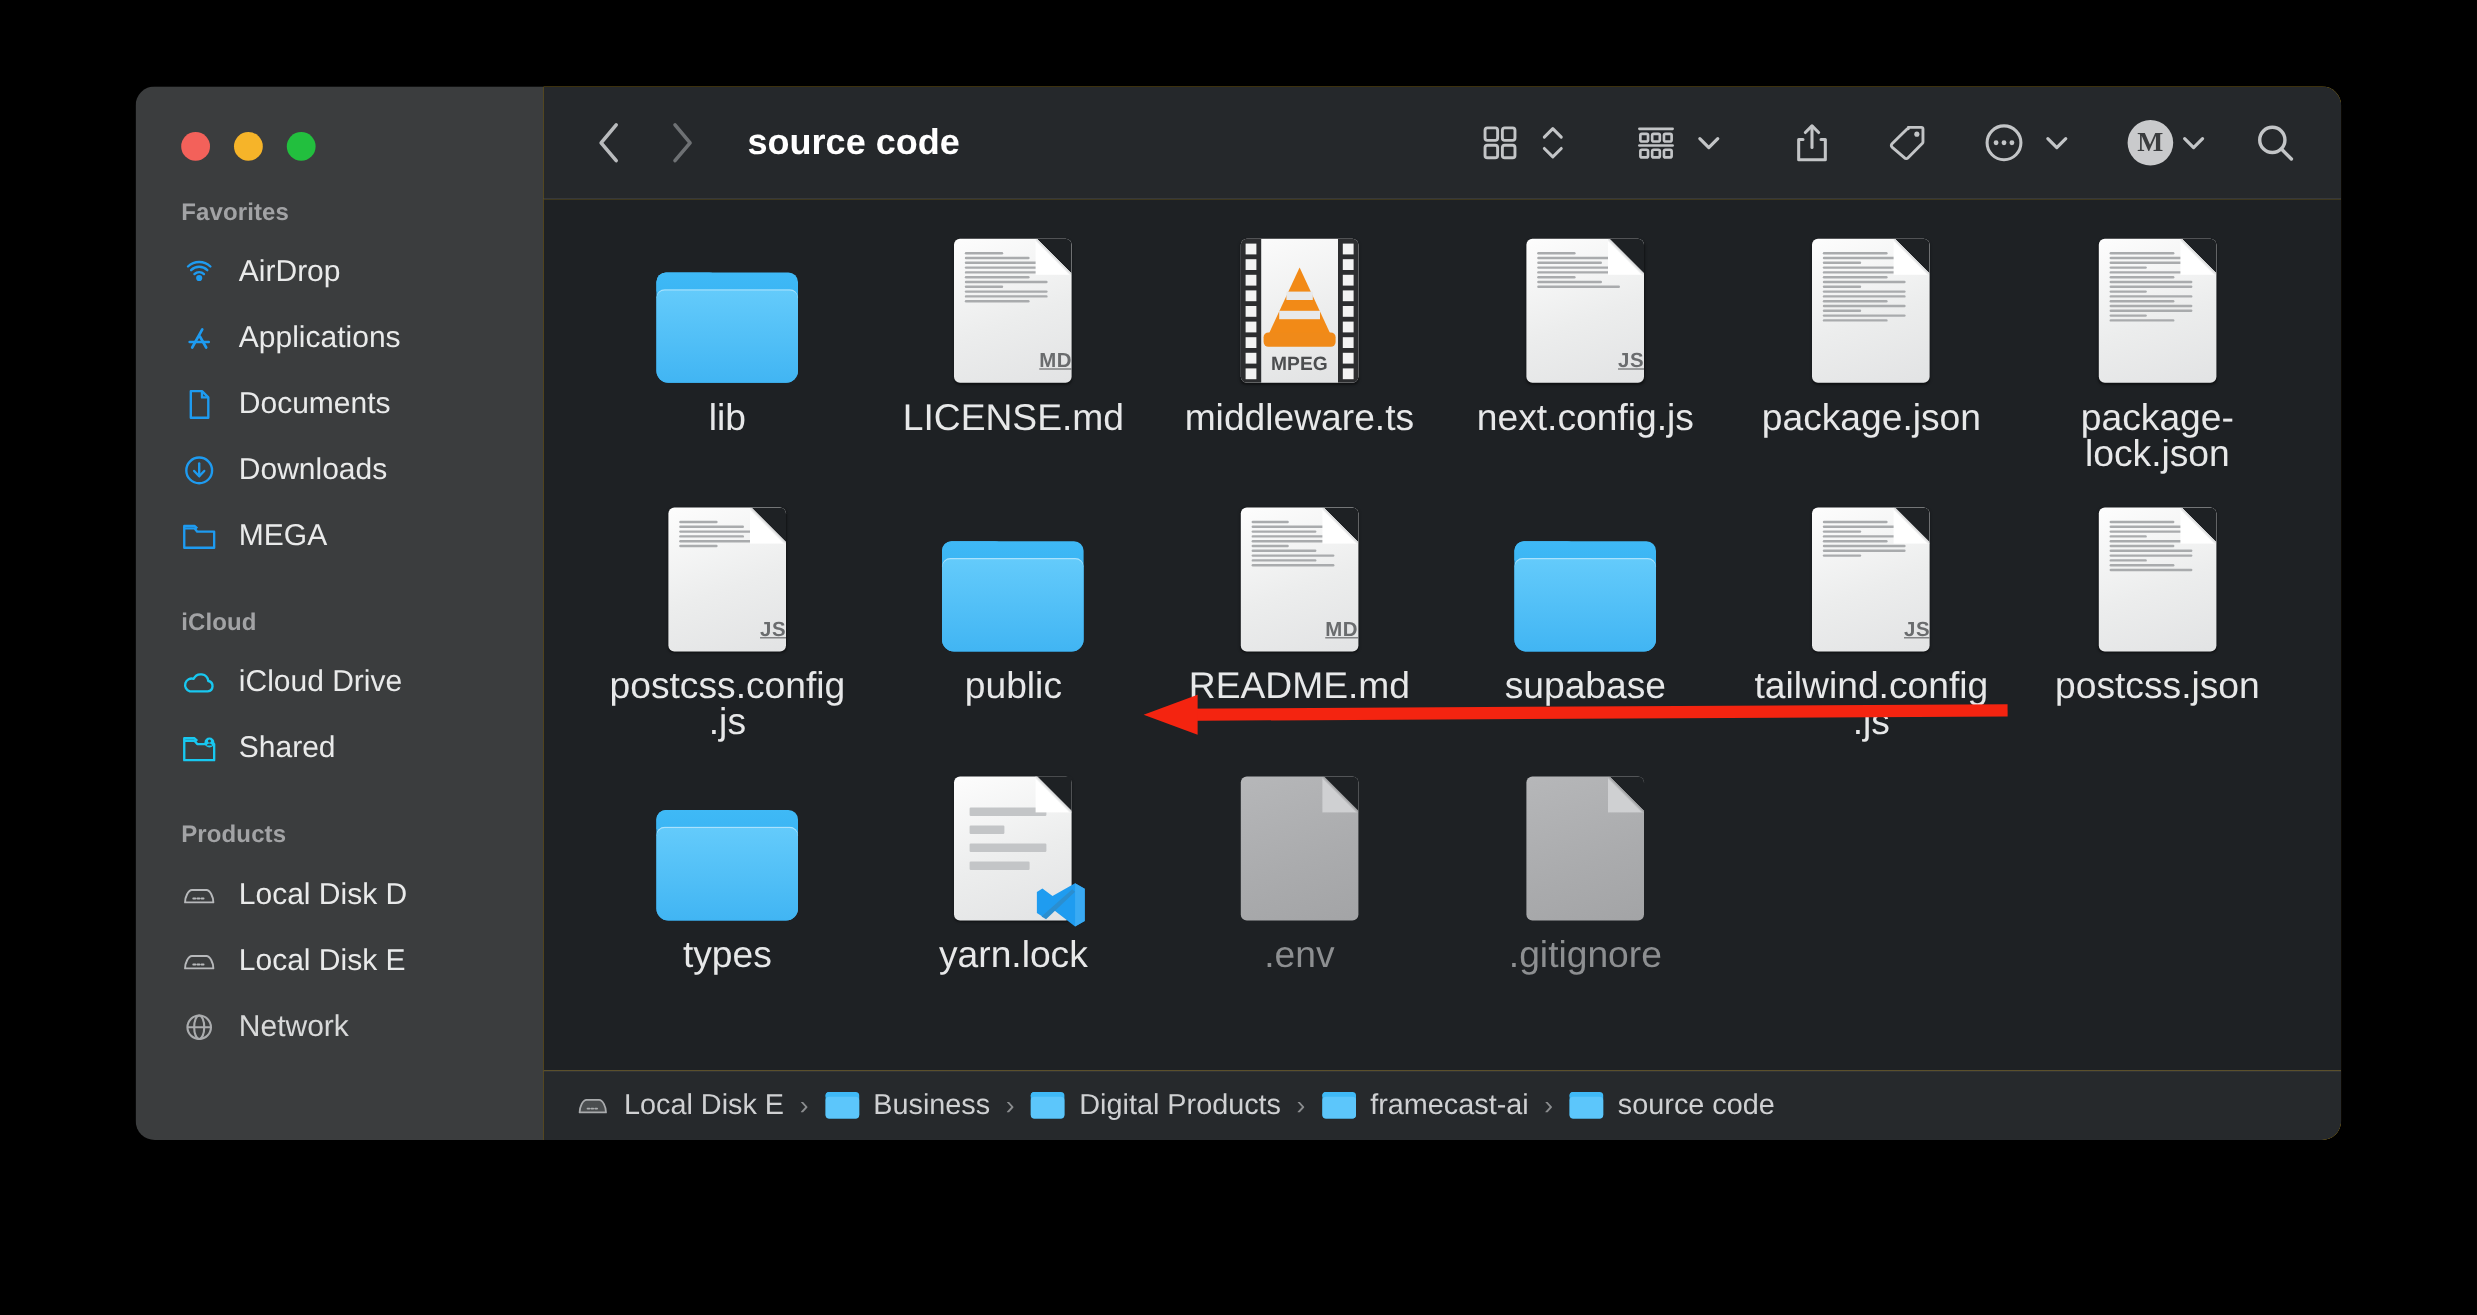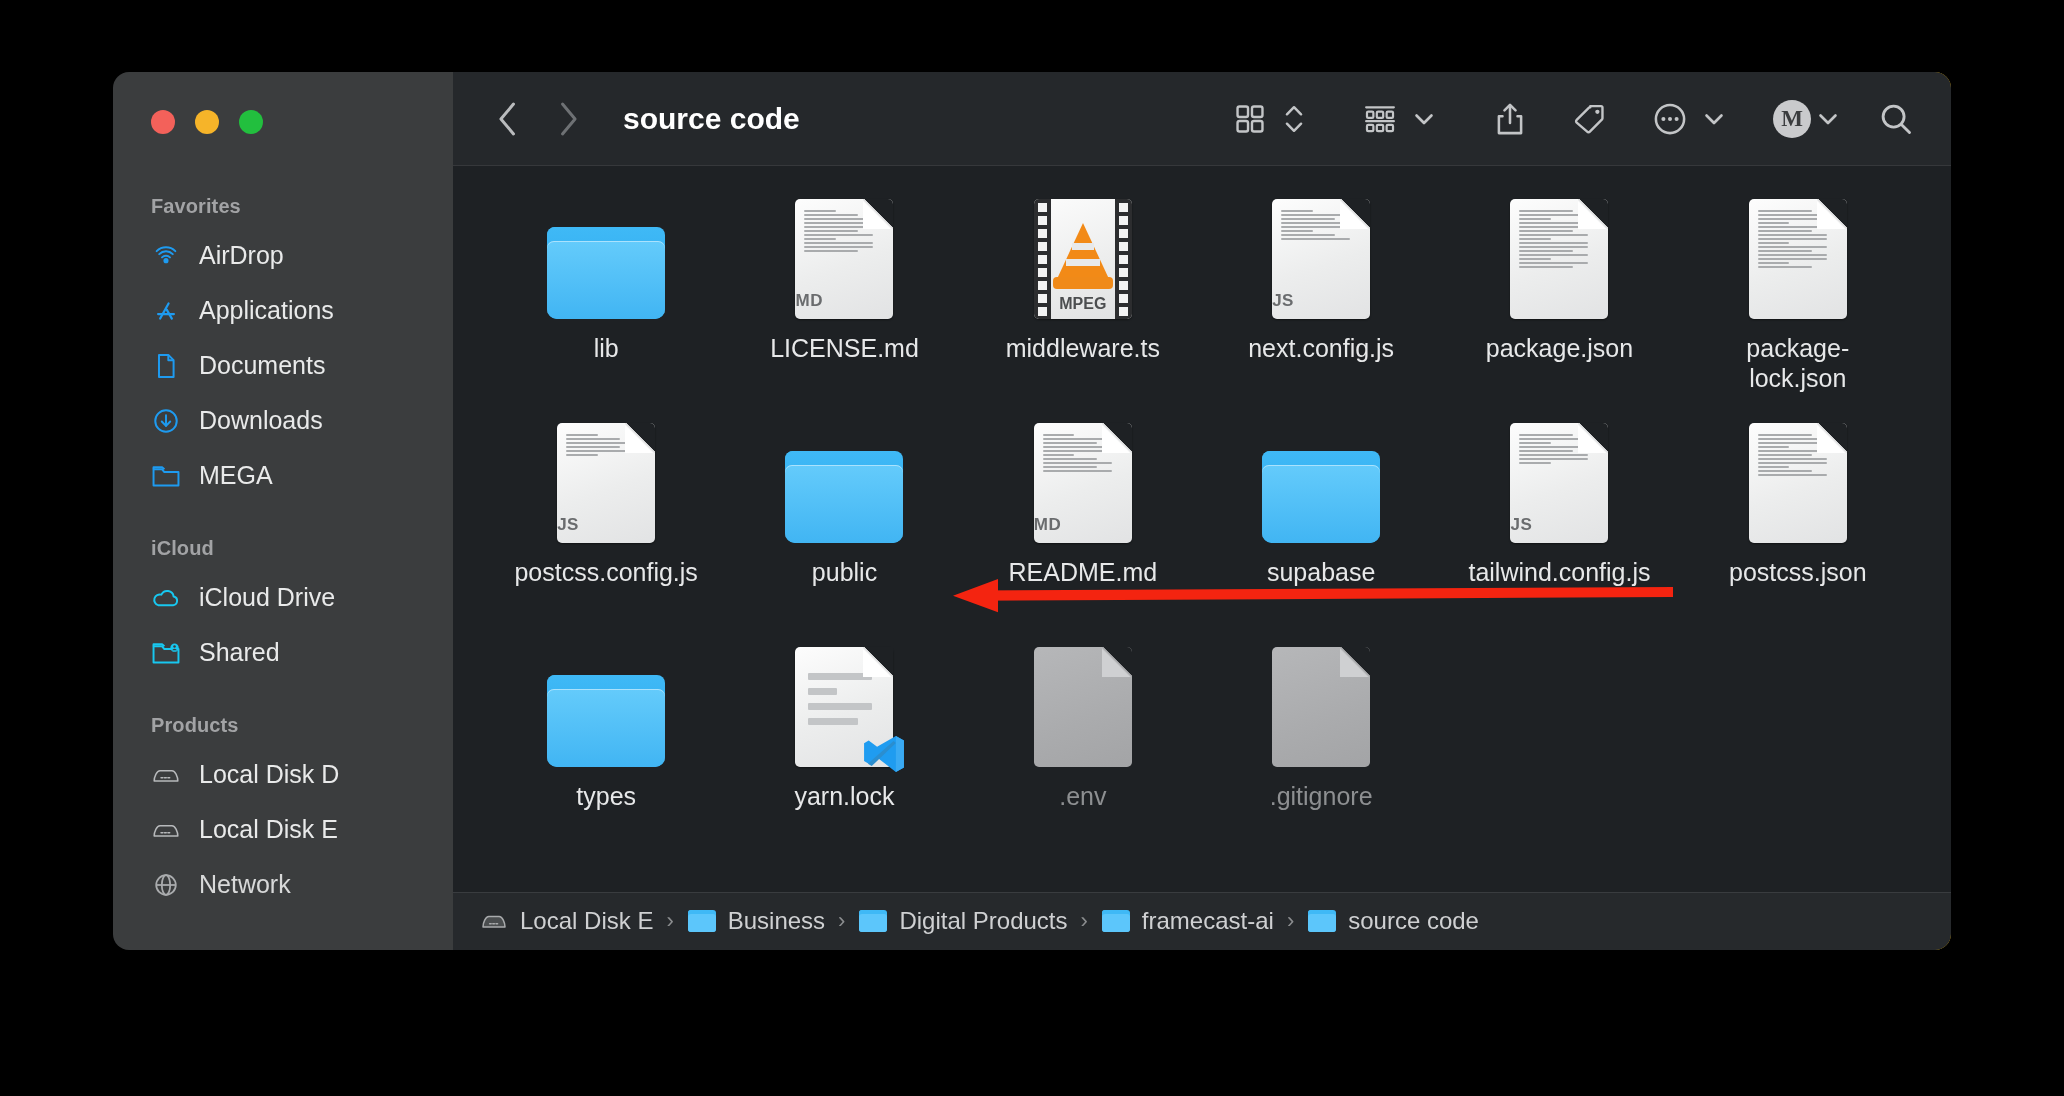--- a/index.html
+++ b/index.html
@@ -47,21 +47,21 @@
 
   .sb-section {
     color: #a2a3a5;
     font-size: 20px;
     font-weight: 700;
     padding: 0 0 0 38px;
     margin-top: 34px;
     margin-bottom: 10px;
     letter-spacing: 0.1px;
   }
-  .sb-section.first { margin-top: 61px; }
+  .sb-section.first { margin-top: 32px; }
 
   .sb-item {
     display: flex;
     align-items: center;
     height: 55px;
     padding-left: 38px;
     gap: 18px;
     color: #e9eaea;
     font-size: 25px;
     font-weight: 400;
@@ -166,21 +166,21 @@
   }
   .icon-box {
     height: 125px;
     display: flex;
     align-items: flex-end;
     justify-content: center;
   }
   .lbl {
     margin-top: 14px;
     color: #e7e8e9;
-    font-size: 25px;
+    font-size: 31px;
     line-height: 30px;
     text-align: center;
     max-width: 200px;
     word-wrap: break-word;
   }
   .lbl.dim { color: #8d8f91; }
 
   
   .folder { width: 118px; height: 92px; position: relative; }
   .folder .back {
@@ -219,25 +219,26 @@
   }
   .doc .fold2 {
     position: absolute;
     top: 0; right: 0;
     width: 30px; height: 30px;
     background: linear-gradient(45deg,#ffffff 46%,#d2d3d4 52%, transparent 53%);
   }
   .doc .tag {
     position: absolute;
     bottom: 8px; left: 0; right: 0;
-    text-align: left;
+    text-align: right;
     font-size: 17px;
     font-weight: 700;
     color: #6a6c6e;
     letter-spacing: 0.5px;
+    text-decoration: underline;
   }
   .doc .lines {
     position: absolute;
     top: 11px; left: 9px; right: 14px;
   }
   .doc .lines i {
     display: block;
     height: 2px;
     background: #b6b8ba;
     margin-bottom: 3px;

